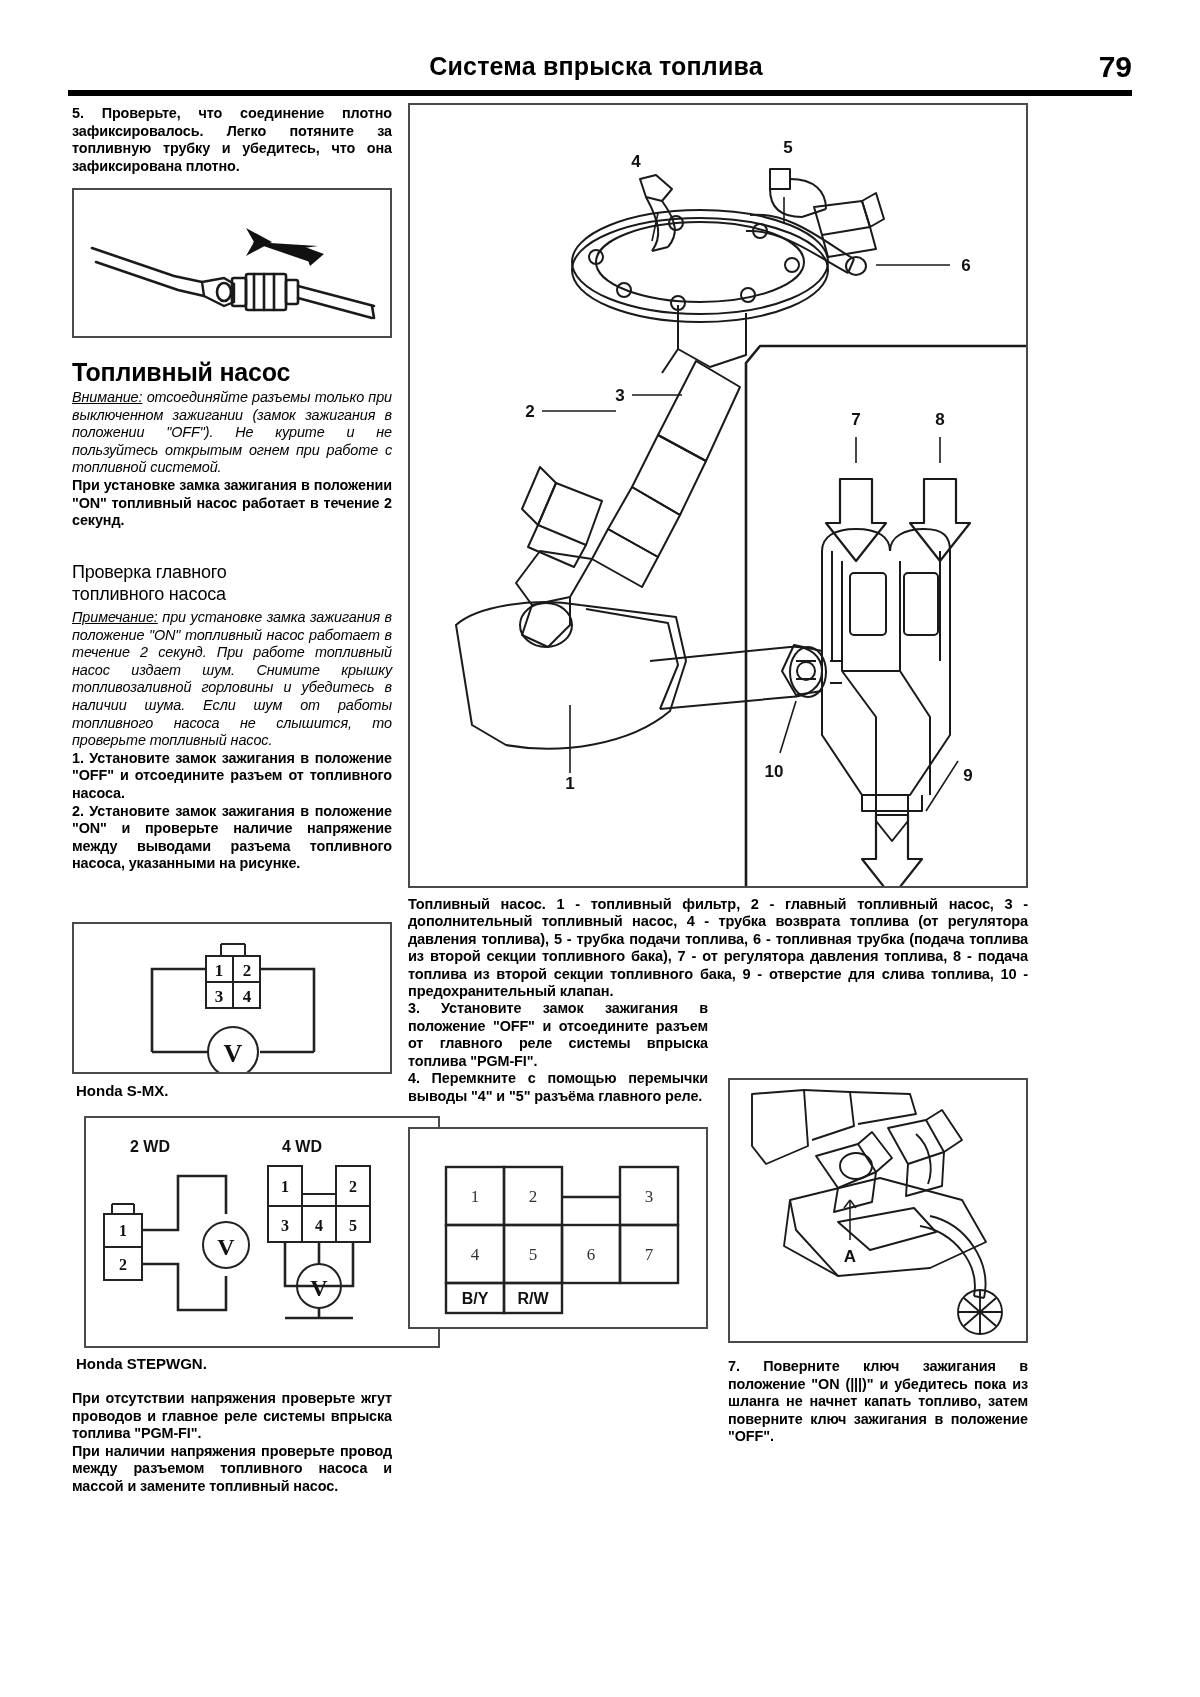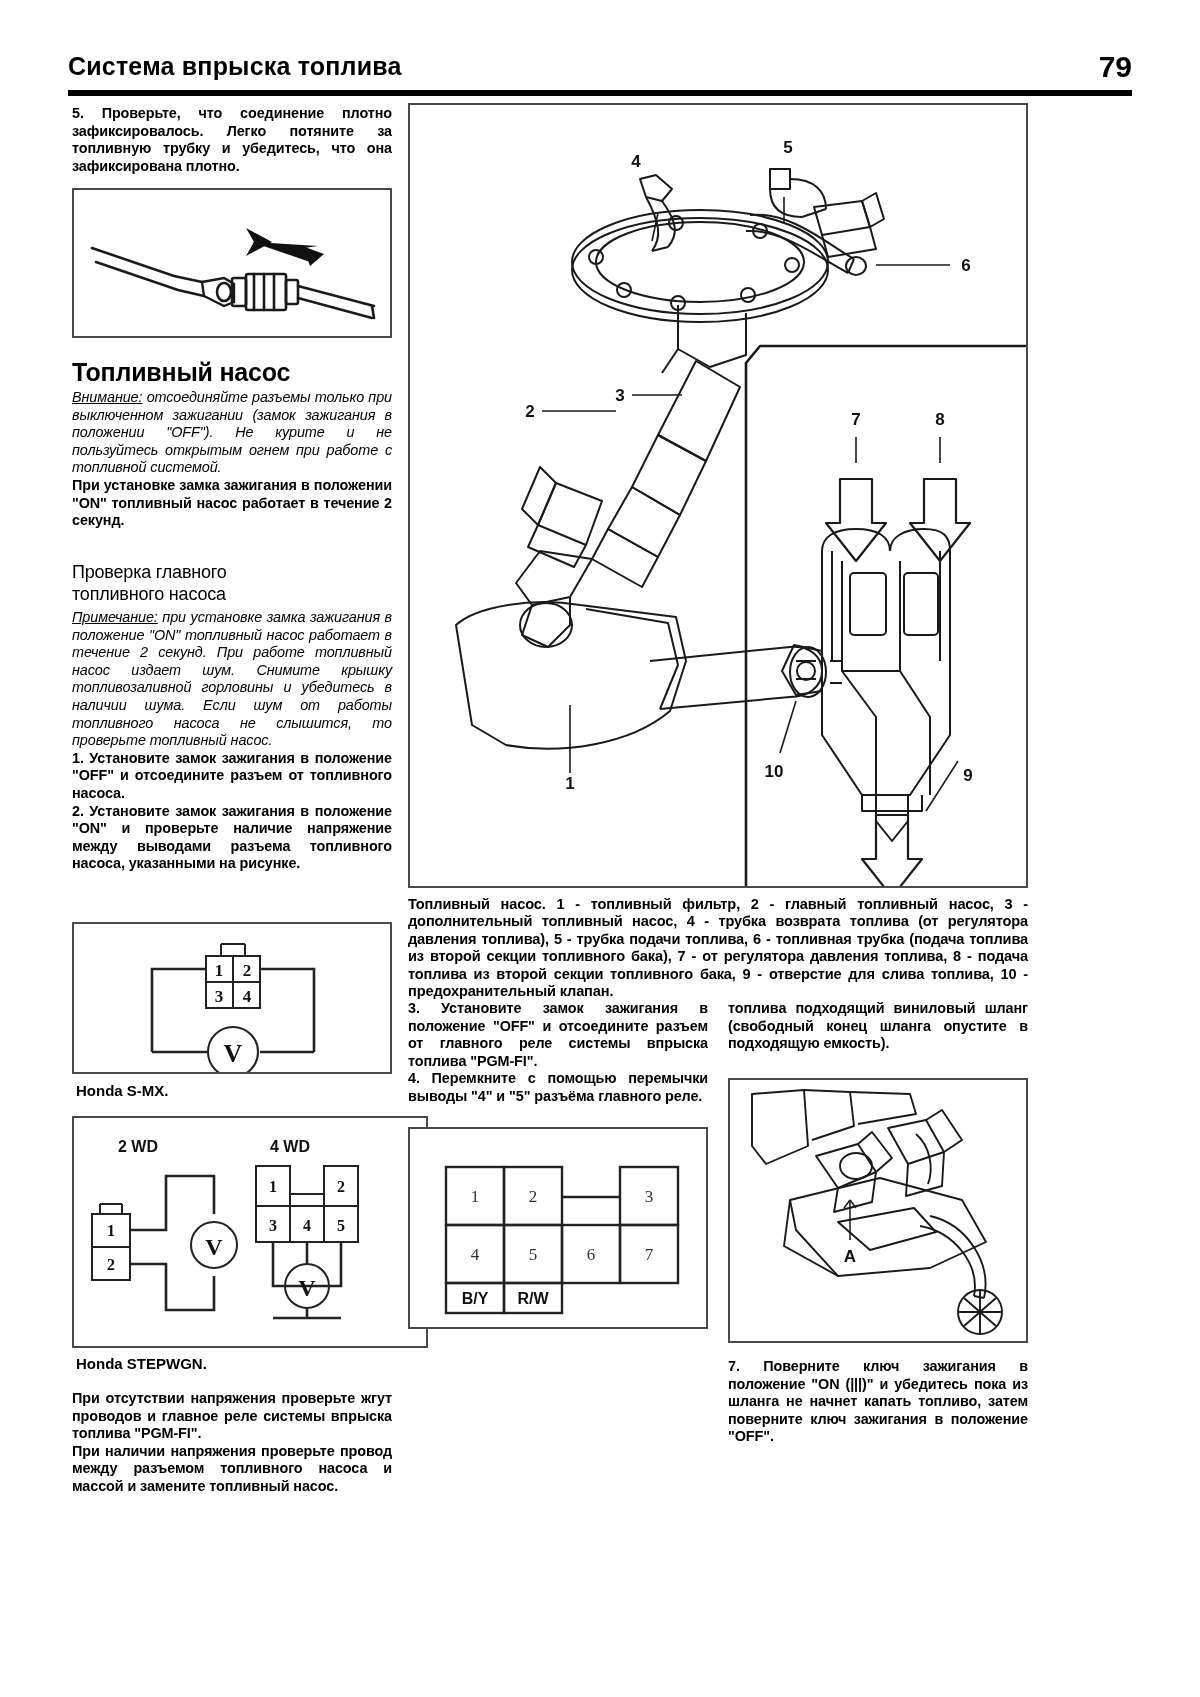--- a/index.html
+++ b/index.html
@@ -28,21 +28,21 @@
     position: absolute;
     left: 68px;
     top: 52px;
     width: 1064px;
     height: 46px;
   }
   .header-title {
     position: absolute;
     left: 0; right: 8px;
     top: 0;
-    text-align: left;
+    text-align: center;
     font-size: 25px;
     font-weight: bold;
     letter-spacing: 0.2px;
   }
   .header-page {
     position: absolute;
     right: 0;
     top: -2px;
     font-size: 30px;
     font-weight: bold;
@@ -194,21 +194,21 @@
         <text x="173" y="52">2</text>
         <text x="145" y="78">3</text>
         <text x="173" y="78">4</text>
       </g>
     </svg>
   </div>
   <div class="col" style="left:76px; top:1082px; width:320px;">
     <p class="fig-label">Honda S-MX.</p>
   </div>
 
-  <div class="figbox" style="left:72px; top:1116px; width:356px; height:232px;">
+  <div class="figbox" style="left:84px; top:1116px; width:356px; height:232px;">
     <svg width="316" height="228" viewBox="0 0 316 228">
       <g font-size="16" font-weight="bold" fill="#111" font-family="Liberation Sans, sans-serif">
         <text x="44" y="34">2 WD</text>
         <text x="196" y="34">4 WD</text>
       </g>
 
       <g fill="none" stroke="#222" stroke-width="2">
         <rect x="18" y="96" width="38" height="66"></rect>
         <path d="M18 129 L56 129"></path>
         <path d="M26 86 L26 96 M48 86 L48 96 M26 86 L48 86"></path>
@@ -404,23 +404,20 @@
       <g font-size="16" font-weight="bold" font-family="Liberation Sans, sans-serif" fill="#111" text-anchor="middle">
         <text x="65" y="175">B/Y</text>
         <text x="123" y="175">R/W</text>
       </g>
     </svg>
   </div>
 
   <div class="col" style="left:408px; top:1344px; width:300px;">
   </div>
 
-  <div class="col" style="left:728px; top:1000px; width:300px;">
-    <p class="body">топлива подходящий виниловый шланг (свободный конец шланга опустите в подходящую емкость).</p>
-  </div>
 
   <div class="figbox" style="left:728px; top:1078px; width:300px; height:265px;">
     <svg width="296" height="261" viewBox="0 0 296 261">
       <g fill="none" stroke="#1a1a1a" stroke-width="1.9" stroke-linejoin="round">
 
         <path d="M22 14 L74 10 L78 66 L36 84 L22 66 Z"></path>
         <path d="M74 10 L120 12 L124 46 L82 60"></path>
         <path d="M120 12 L180 14 L186 34 L128 44"></path>
 
         <path d="M86 76 L128 64 L146 92 L108 108 Z"></path>

